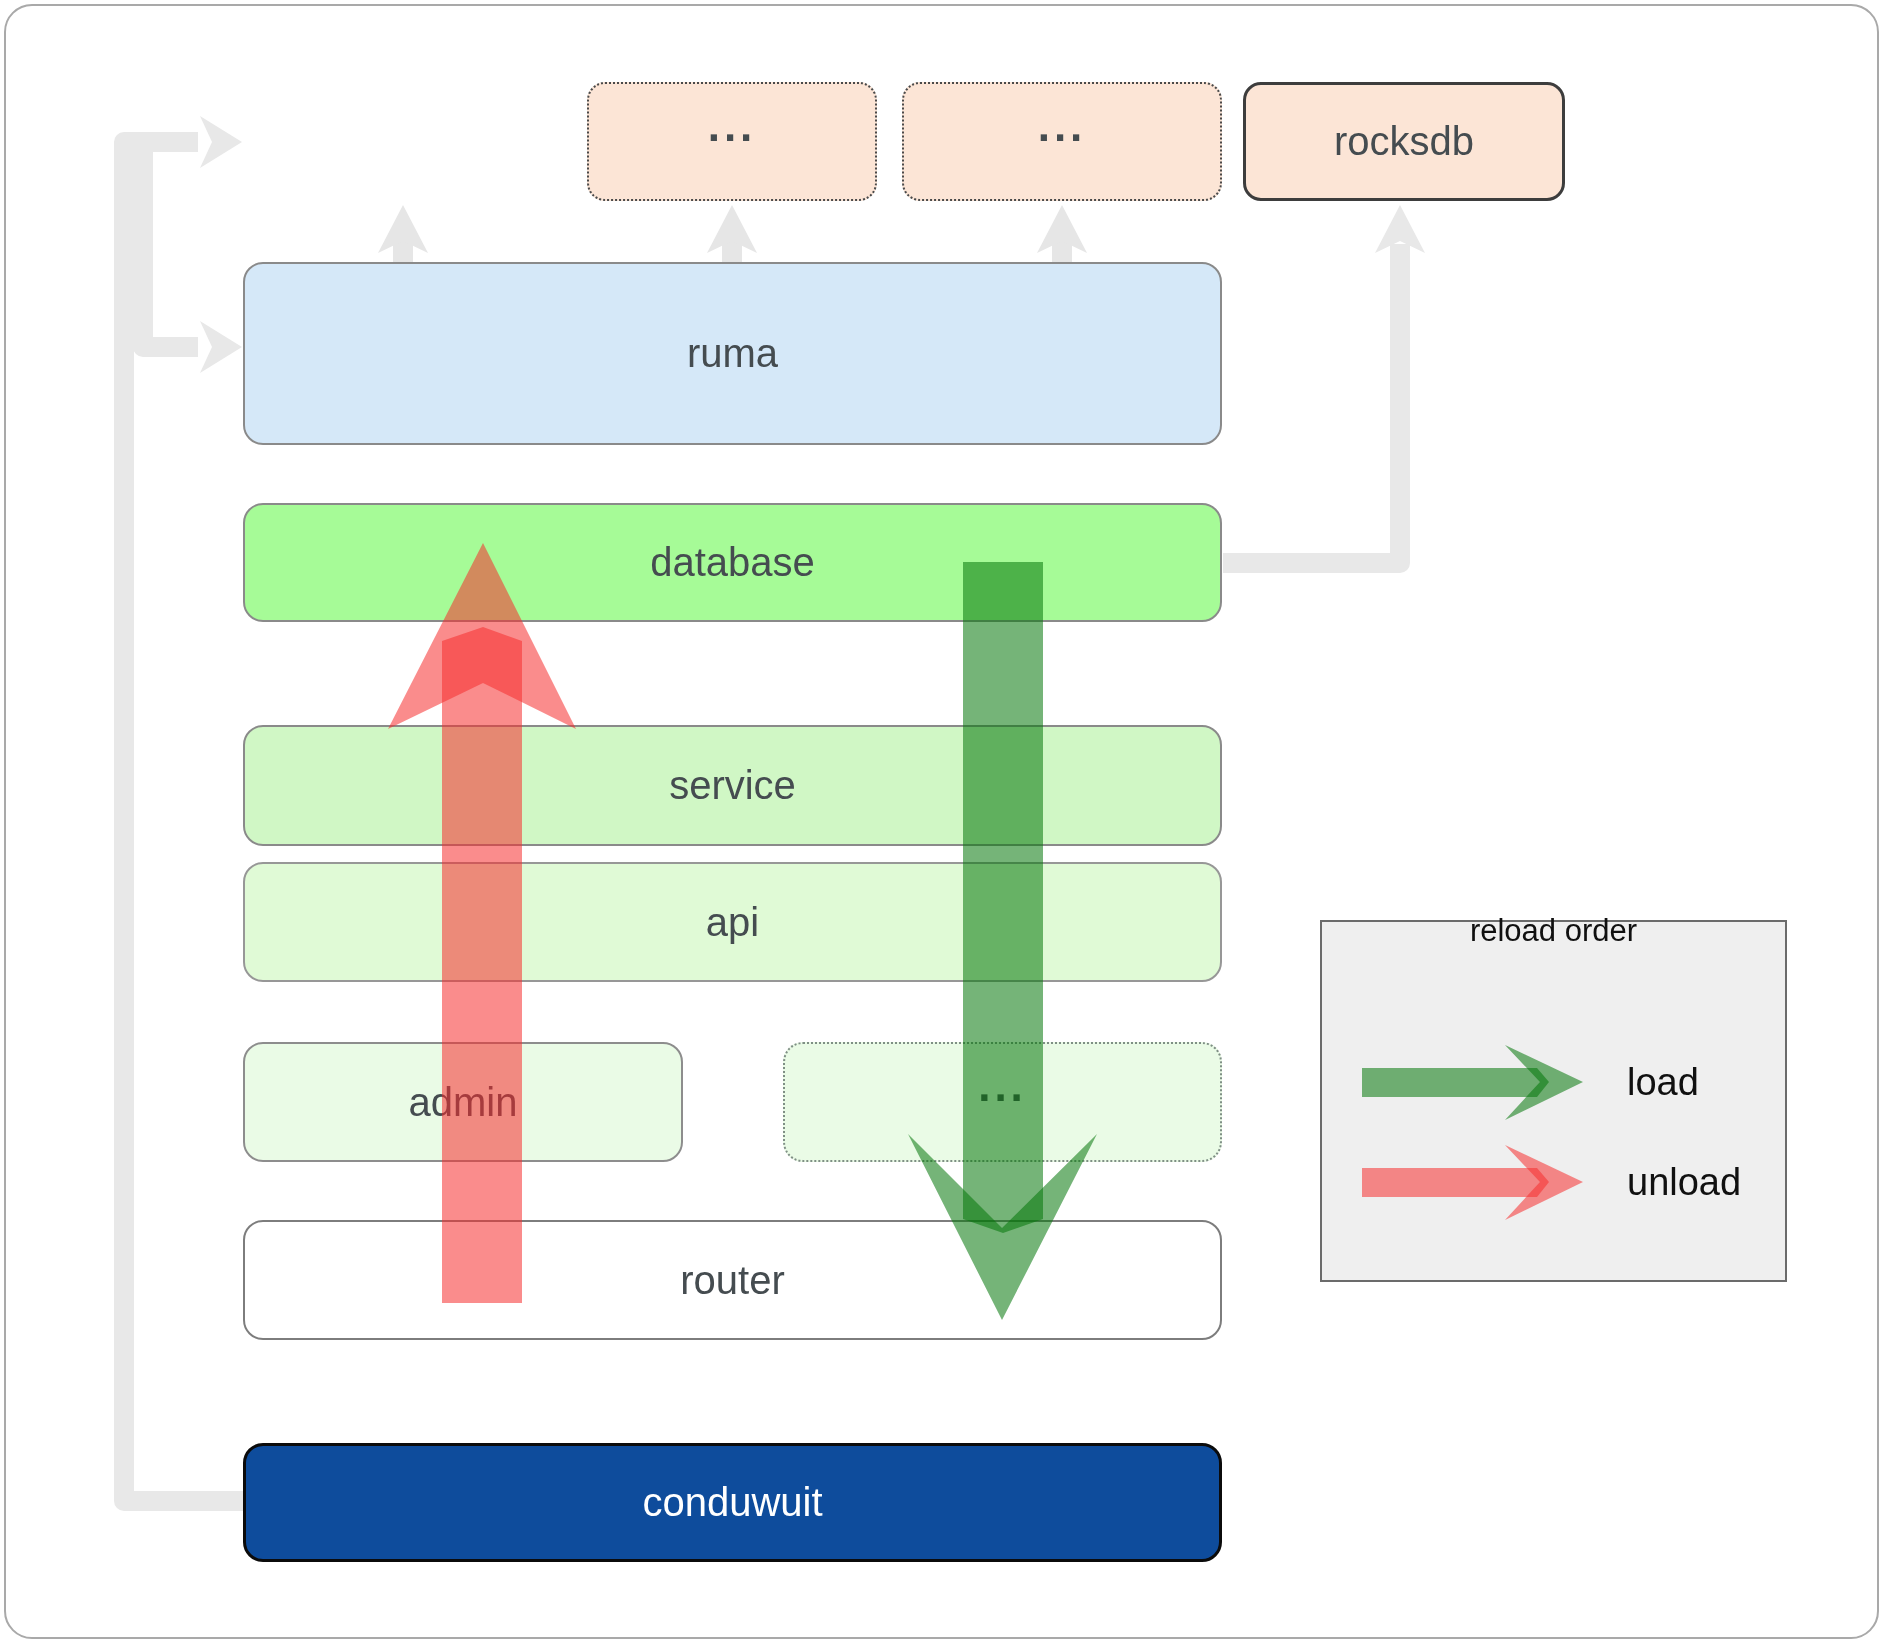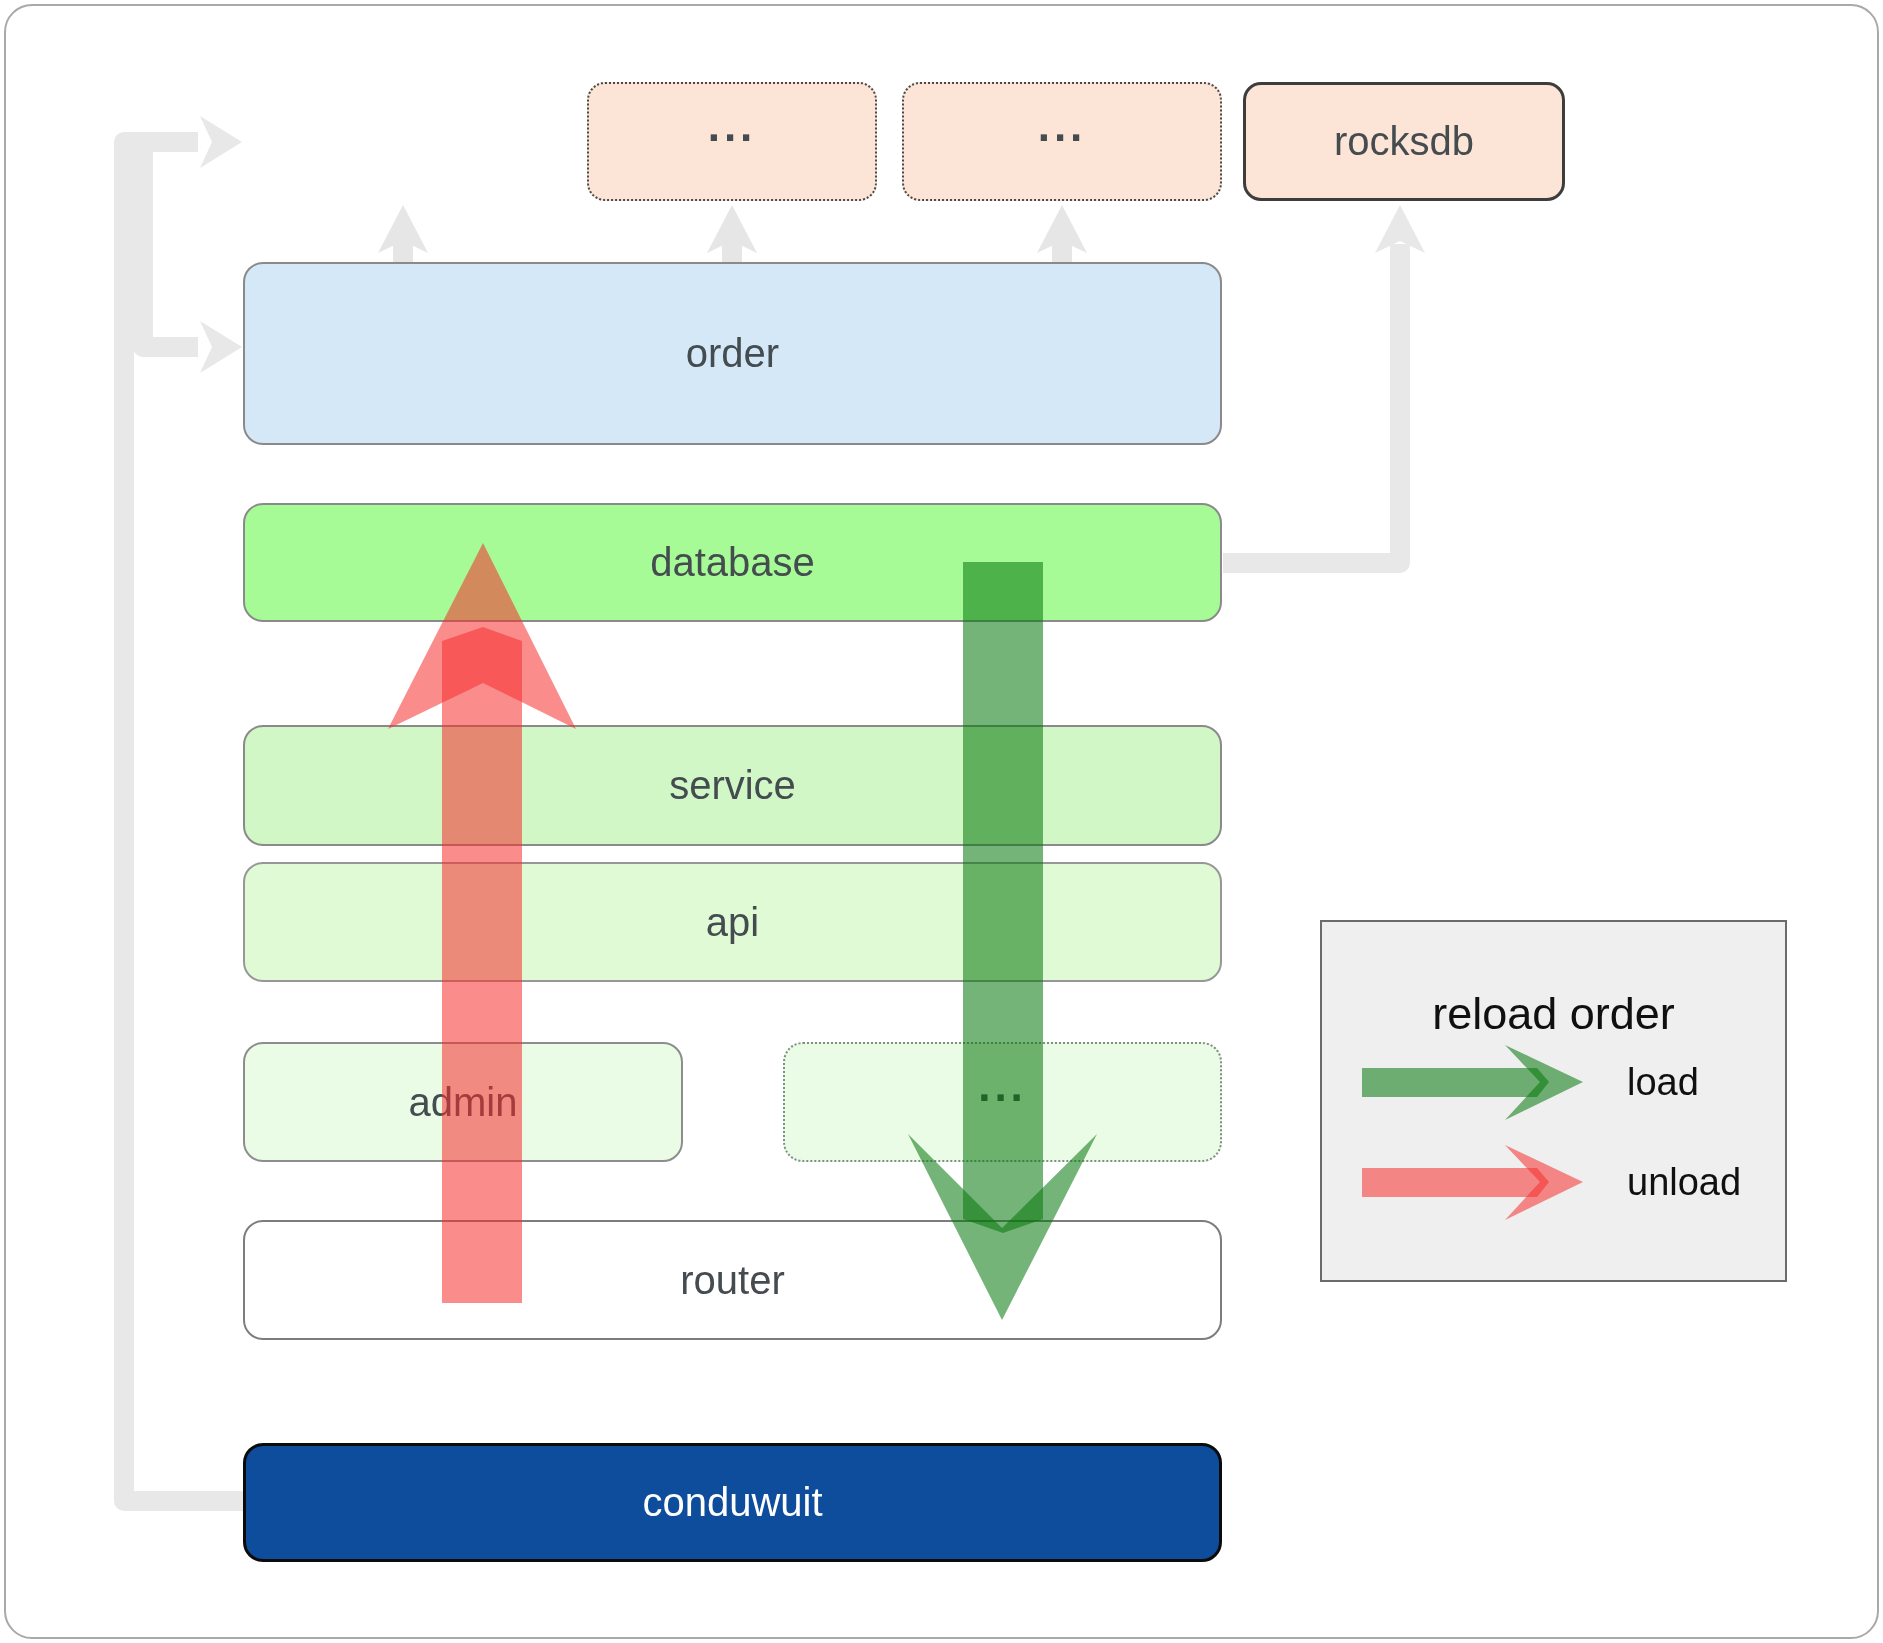--- a/index.html
+++ b/index.html
@@ -10,22 +10,22 @@
   .box{position:absolute;box-sizing:border-box;display:flex;align-items:center;justify-content:center;
        font-size:40px;color:#454c50;border-radius:20px;}
   .box.top{border-radius:18px;}
   .solid-dark{border:3px solid #3d3d3d;}
   .dotted{border:2px dotted #4a4a4a;}
   .solid-gray{border:2px solid #8a8a8a;}
   .dots{font-weight:700;font-size:44px;letter-spacing:4px;transform:translateY(-32%);}
   .conduwuit{background:#0e4c9c;border:3px solid #0b0b0b;color:#ffffff;text-align:center;}
   .legend{position:absolute;left:1320px;top:920px;width:467px;height:362px;background:#efefef;
           border:2px solid #6b6b6b;box-sizing:border-box;}
-  .legend-title{position:absolute;left:1320px;top:988px;width:467px;text-align:center;
-                font-size:45px;color:#101010;}
+  .legend-title{position:absolute;left:1320px;top:913px;width:467px;text-align:center;
+                font-size:31px;color:#101010;}
   .legend-label{position:absolute;font-size:38px;color:#101010;height:44px;line-height:44px;}
 </style>
 </head>
 <body>
 
 <div class="canvas">
 
   <div class="frame"></div>
 
   <svg class="layer" viewBox="0 0 1883 1643">
@@ -53,21 +53,21 @@
     <span class="dots">...</span>
   </div>
   <div class="box top dotted" style="left:902px;top:82px;width:320px;height:119px;background:#fce5d6;">
     <span class="dots">...</span>
   </div>
   <div class="box top solid-dark" style="left:1243px;top:82px;width:322px;height:119px;background:#fce5d6;">
     <span>rocksdb</span>
   </div>
 
   <div class="box solid-gray" style="left:243px;top:262px;width:979px;height:183px;background:#d5e8f8;">
-    <span>order</span>
+    <span>ruma</span>
   </div>
   <div class="box solid-gray" style="left:243px;top:503px;width:979px;height:119px;background:#a6fb97;">
     <span>database</span>
   </div>
   <div class="box solid-gray" style="left:243px;top:680px;width:979px;height:121px;background:#d0f7c5;margin-top:45px;">
     <span>service</span>
   </div>
   <div class="box solid-gray" style="left:243px;top:862px;width:979px;height:120px;background:#e0fad6;border-color:#979797;">
     <span>api</span>
   </div>

